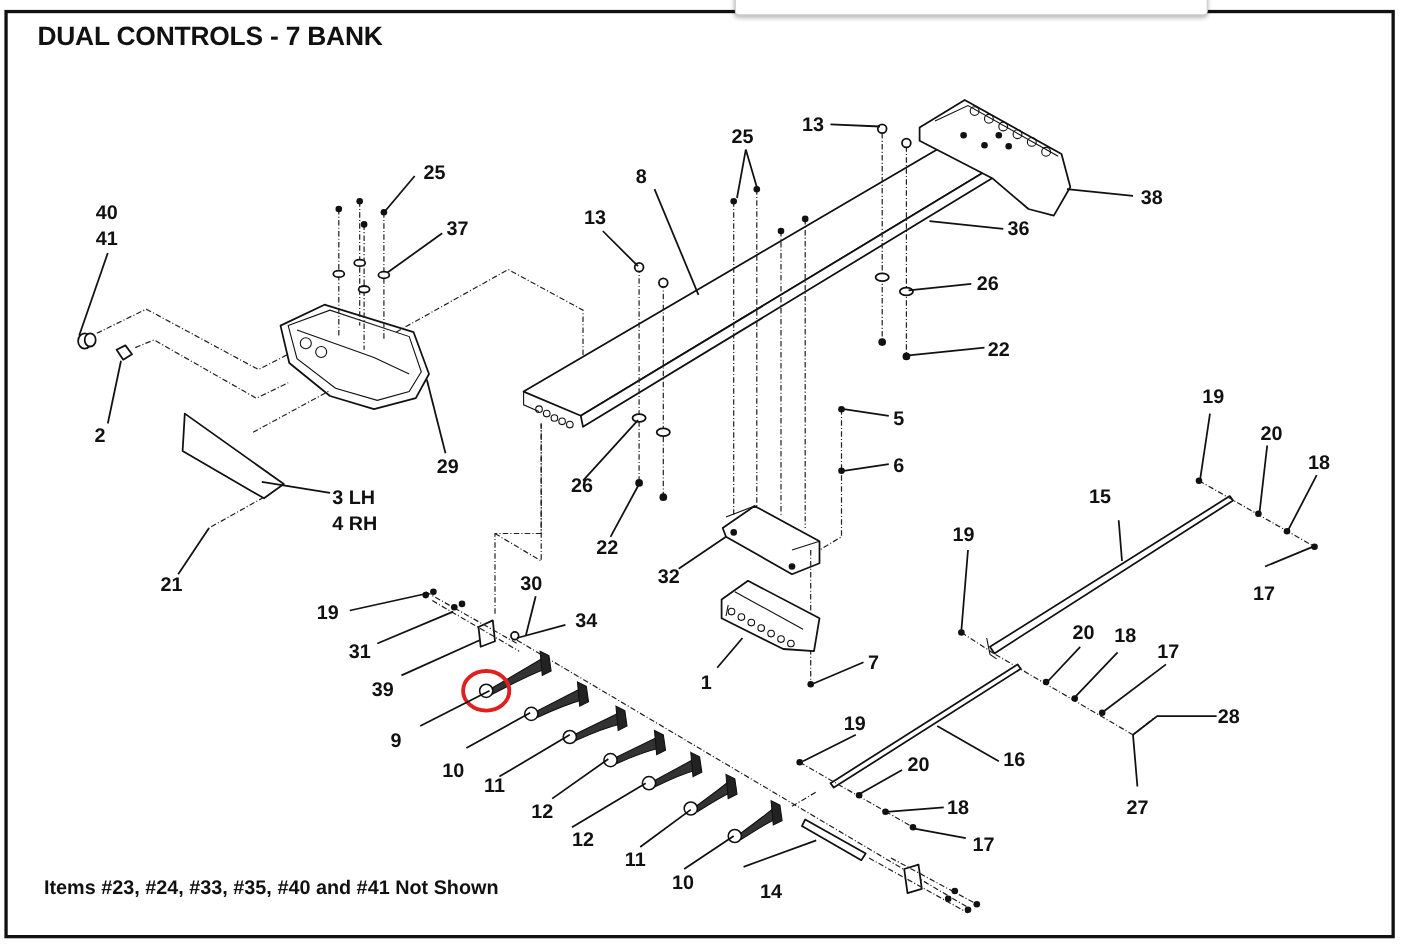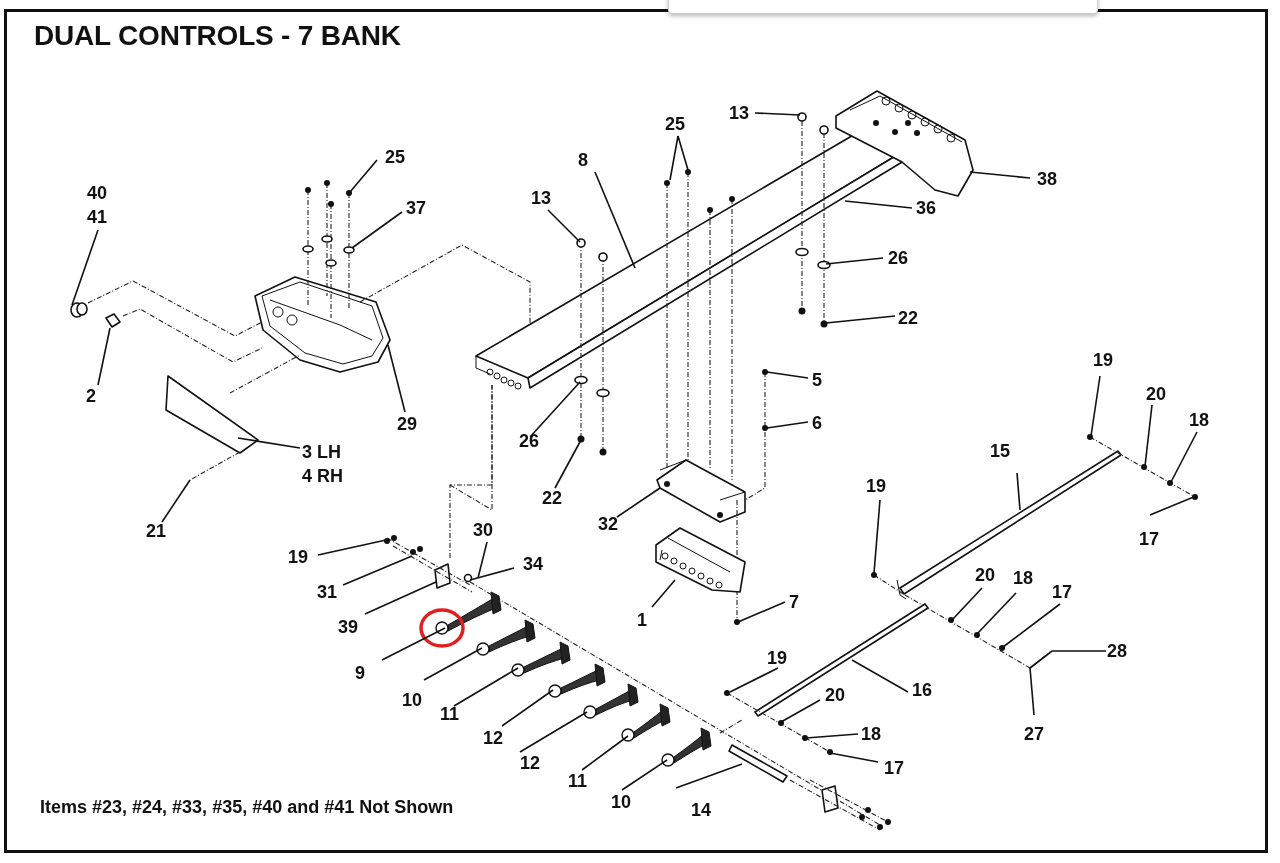--- a/index.html
+++ b/index.html
@@ -3,21 +3,21 @@
 <meta charset="utf-8">
 <style>
   html, body { margin:0; padding:0; background:#ffffff; }
   body { width:1280px; height:863px; position:relative; overflow:hidden;
          font-family:"Liberation Sans", sans-serif; }
   #frame { position:absolute; left:4px; top:9px; width:1258px; height:838px;
            border:3px solid #111; box-sizing:content-box; background:#fff; }
   #popup { position:absolute; left:668px; top:-6px; width:428px; height:18px;
            background:#fff; border:1px solid #cfcfcf; border-radius:0 0 4px 4px;
            box-shadow:0 2px 4px rgba(0,0,0,0.28); z-index:5; }
-  #title { position:absolute; left:34px; top:20px; font-size:28px; font-weight:bold;
+  #title { position:absolute; left:34px; top:20px; font-size:24px; font-weight:bold;
            color:#111; letter-spacing:-0.2px; z-index:3; }
   #note  { position:absolute; left:40px; top:797px; font-size:18px; font-weight:bold;
            color:#111; z-index:3; }
   svg#diagram { position:absolute; left:0; top:0; width:1280px; height:863px; z-index:2; }
   .lbl { font-family:"Liberation Sans", sans-serif; font-weight:bold; font-size:18px; fill:#111; }
   .lead { stroke:#111; stroke-width:1.6; fill:none; }
   .dash { stroke:#222; stroke-width:1.1; fill:none; stroke-dasharray:5 2 1 2; }
   .part { stroke:#111; stroke-width:1.6; fill:#fff; stroke-linejoin:round; }
   .thin { stroke:#111; stroke-width:1; fill:none; }
   .dot  { fill:#111; }

